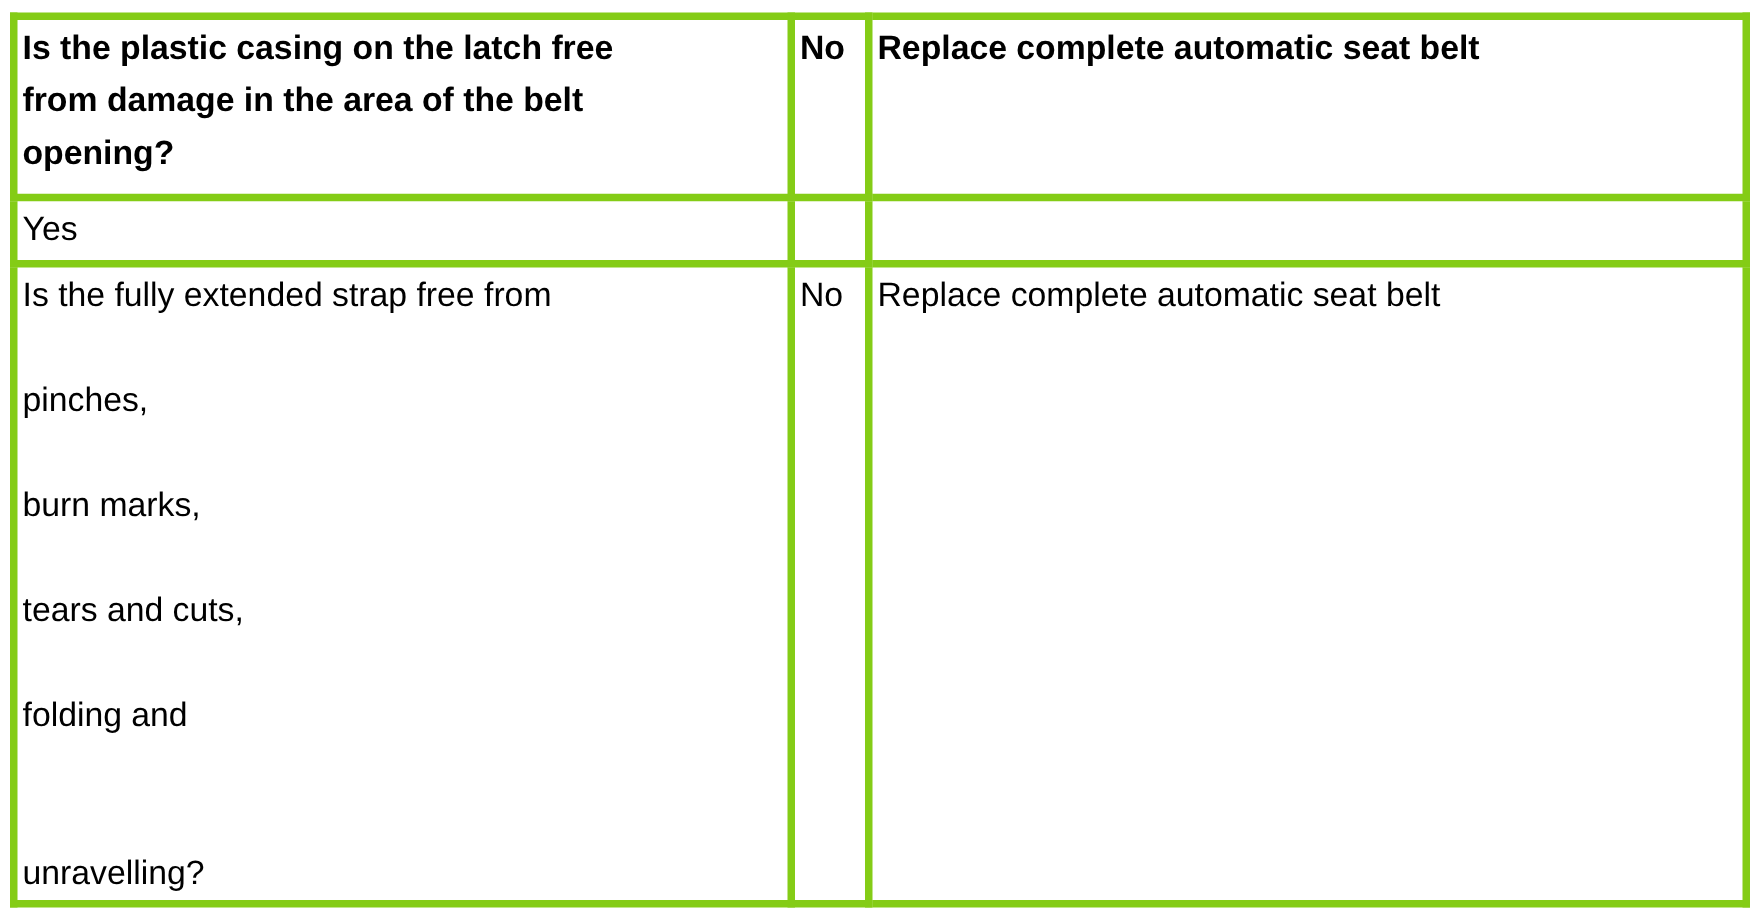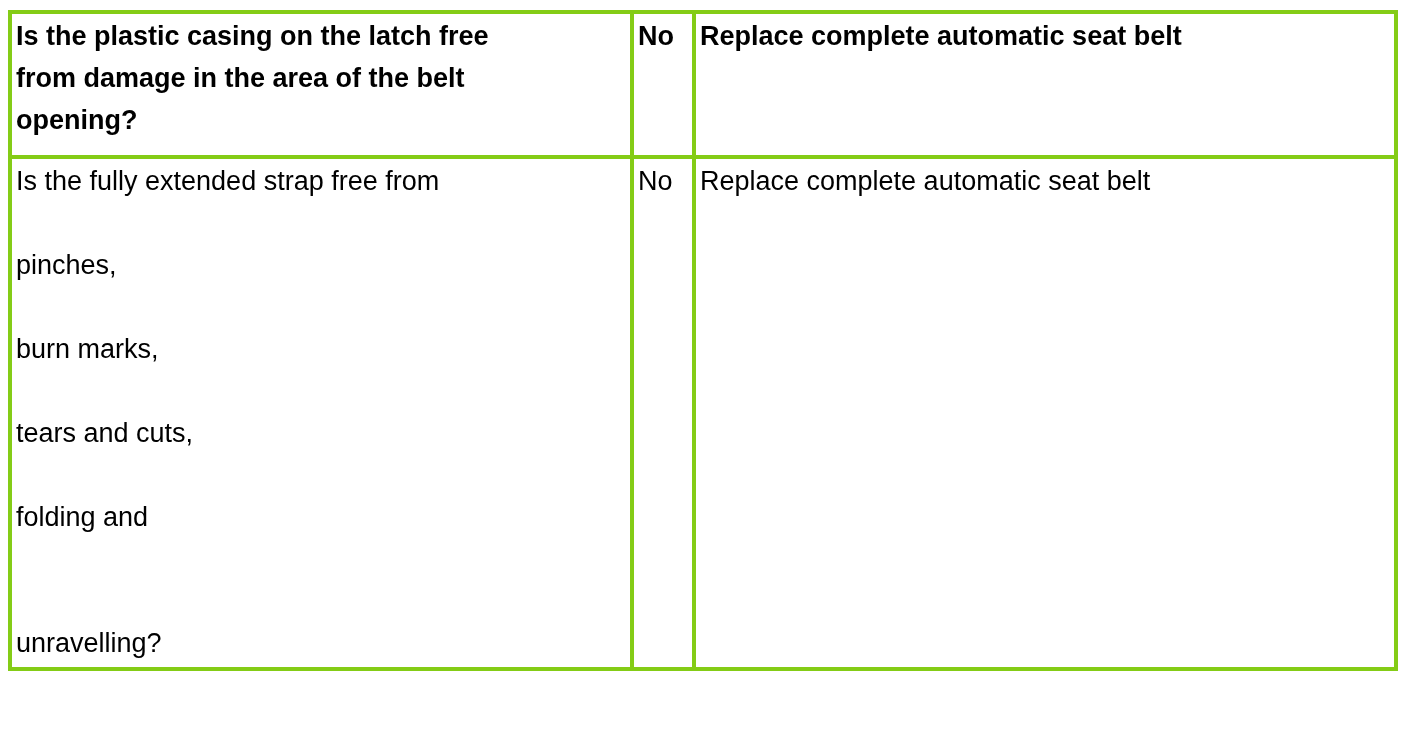--- a/index.html
+++ b/index.html
@@ -17,21 +17,21 @@
   }
   .doc-table {
     position: absolute;
     left: 8px;
     top: 10px;
     width: 1386px;
     border-collapse: collapse;
     table-layout: fixed;
   }
   .doc-table td {
-    border: 4px solid #84cc16;
+    border: 6px solid #84cc16;
     vertical-align: top;
     padding: 1px 3px 0 4px;
     font-size: 27px;
     line-height: 42px;
     white-space: pre-wrap;
     overflow: hidden;
     word-wrap: break-word;
   }
   tr.bold-row td {
     font-weight: bold;
@@ -53,20 +53,25 @@
     <col class="col-action">
   </colgroup>
   <tbody>
     <tr class="row-question-1 bold-row">
       <td>Is the plastic casing on the latch free
 from damage in the area of the belt
 opening?</td>
       <td>No</td>
       <td>Replace complete automatic seat belt</td>
     </tr>
+    <tr class="row-yes">
+      <td>Yes</td>
+      <td></td>
+      <td></td>
+    </tr>
     <tr class="row-question-2">
       <td>Is the fully extended strap free from
 
 pinches,
 
 burn marks,
 
 tears and cuts,
 
 folding and

